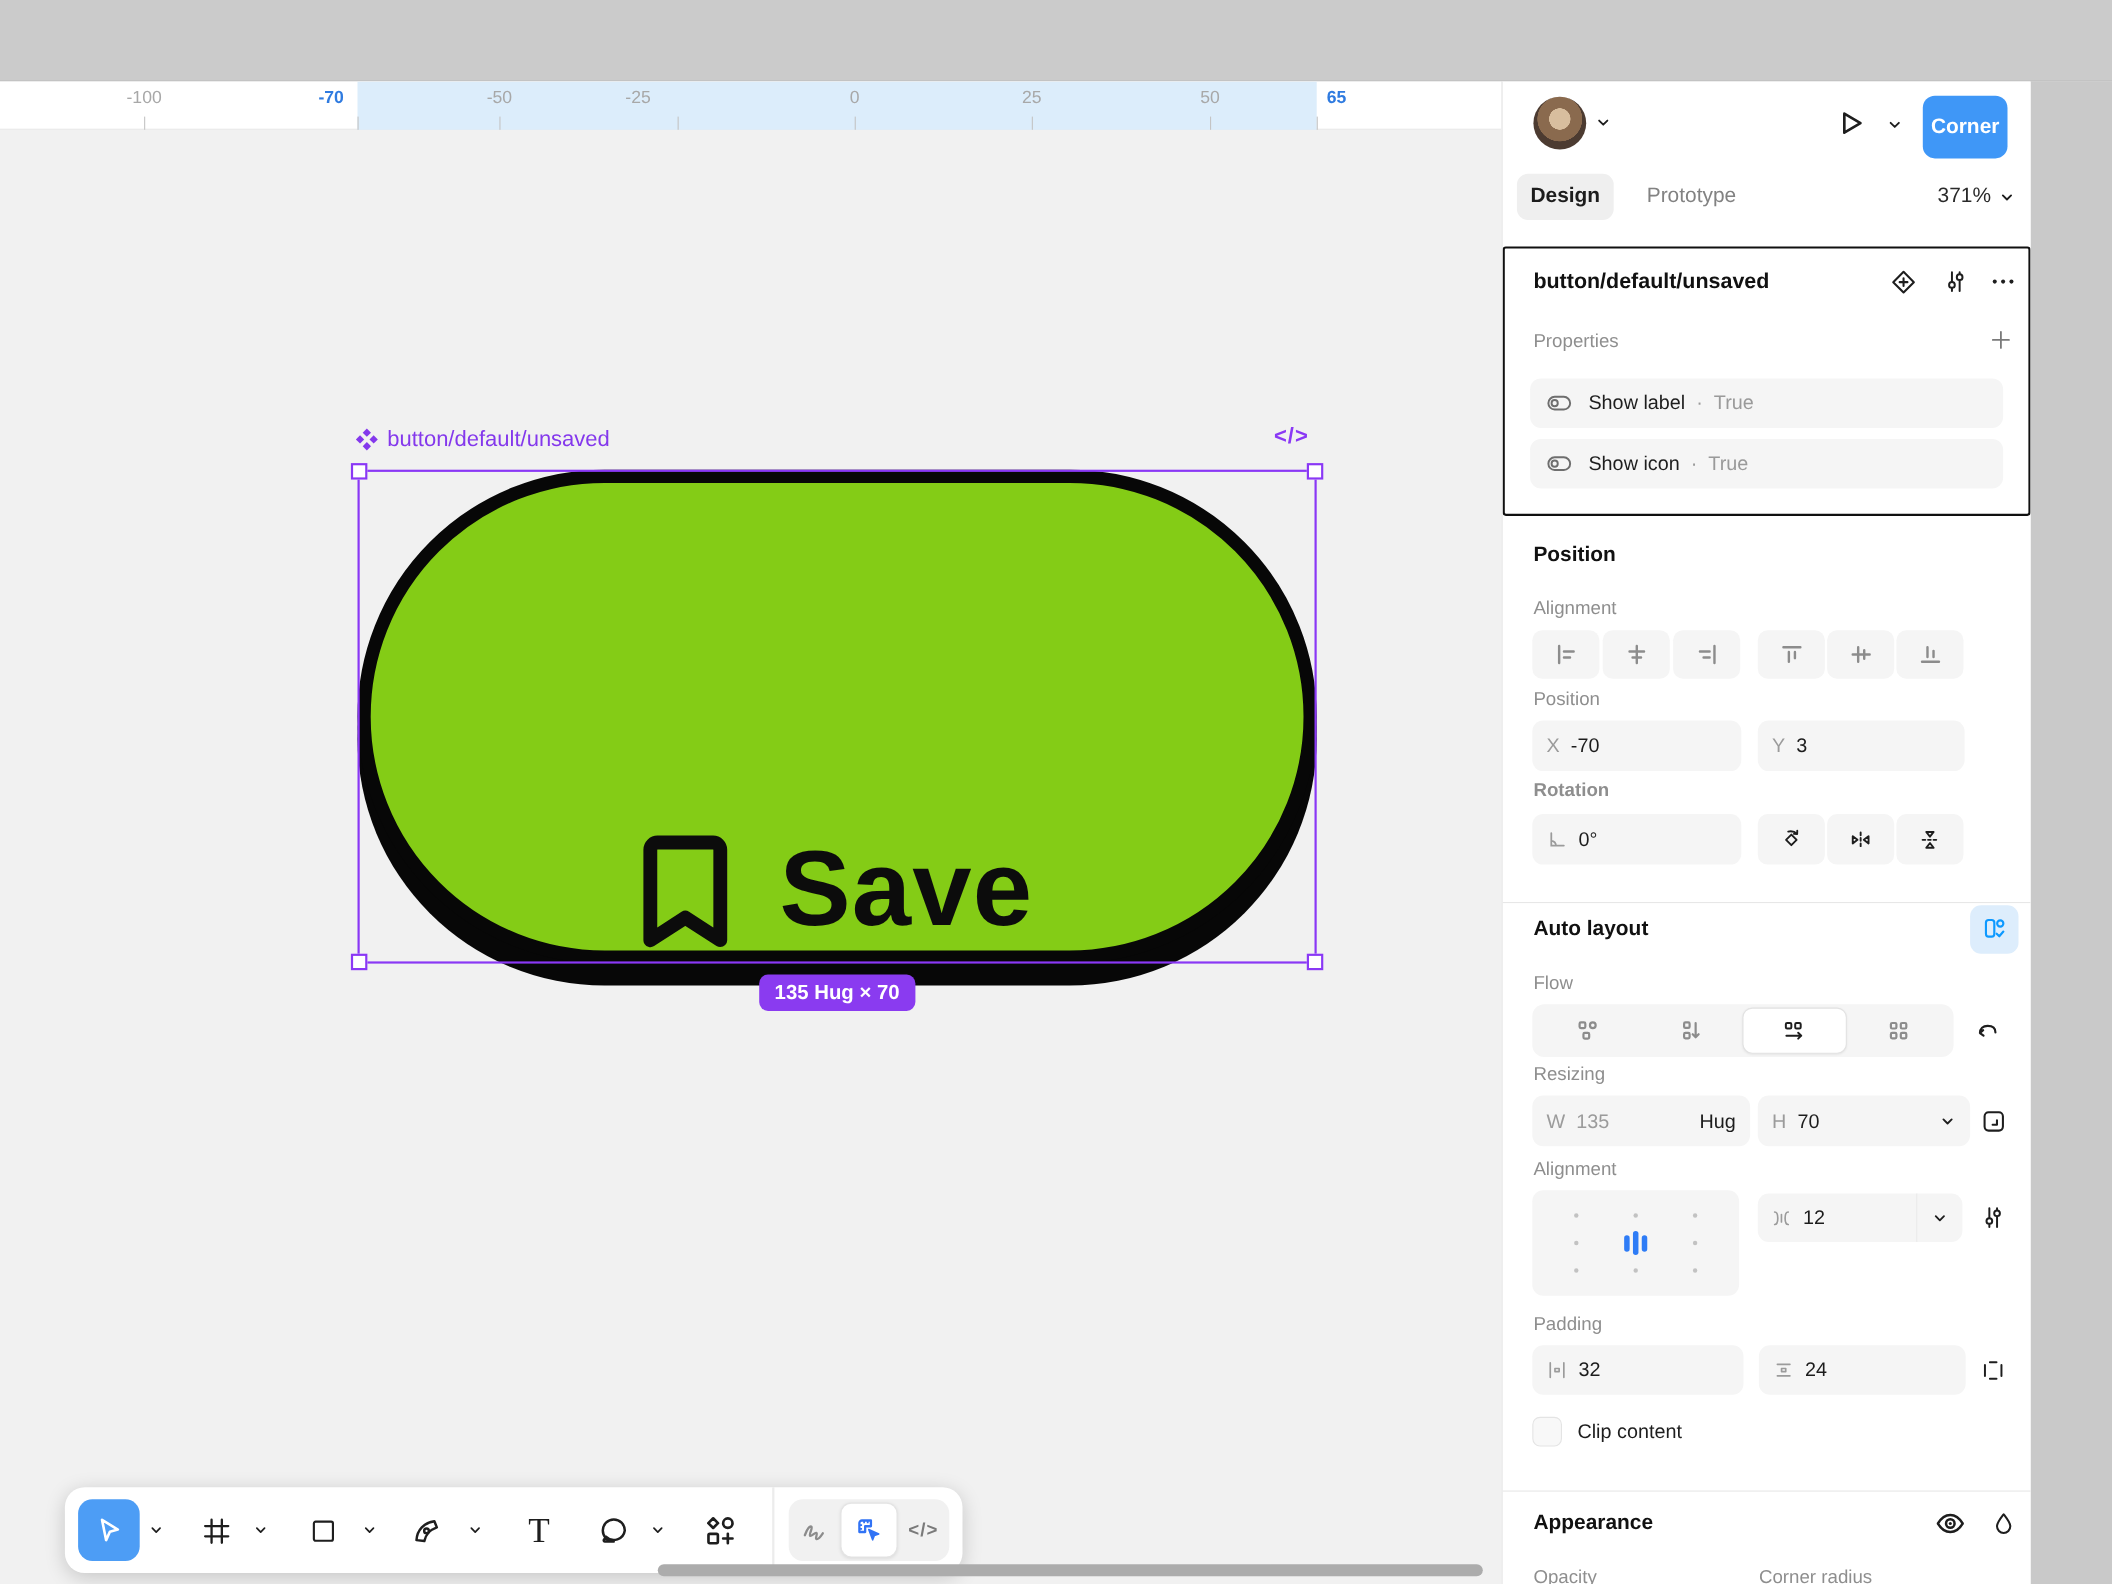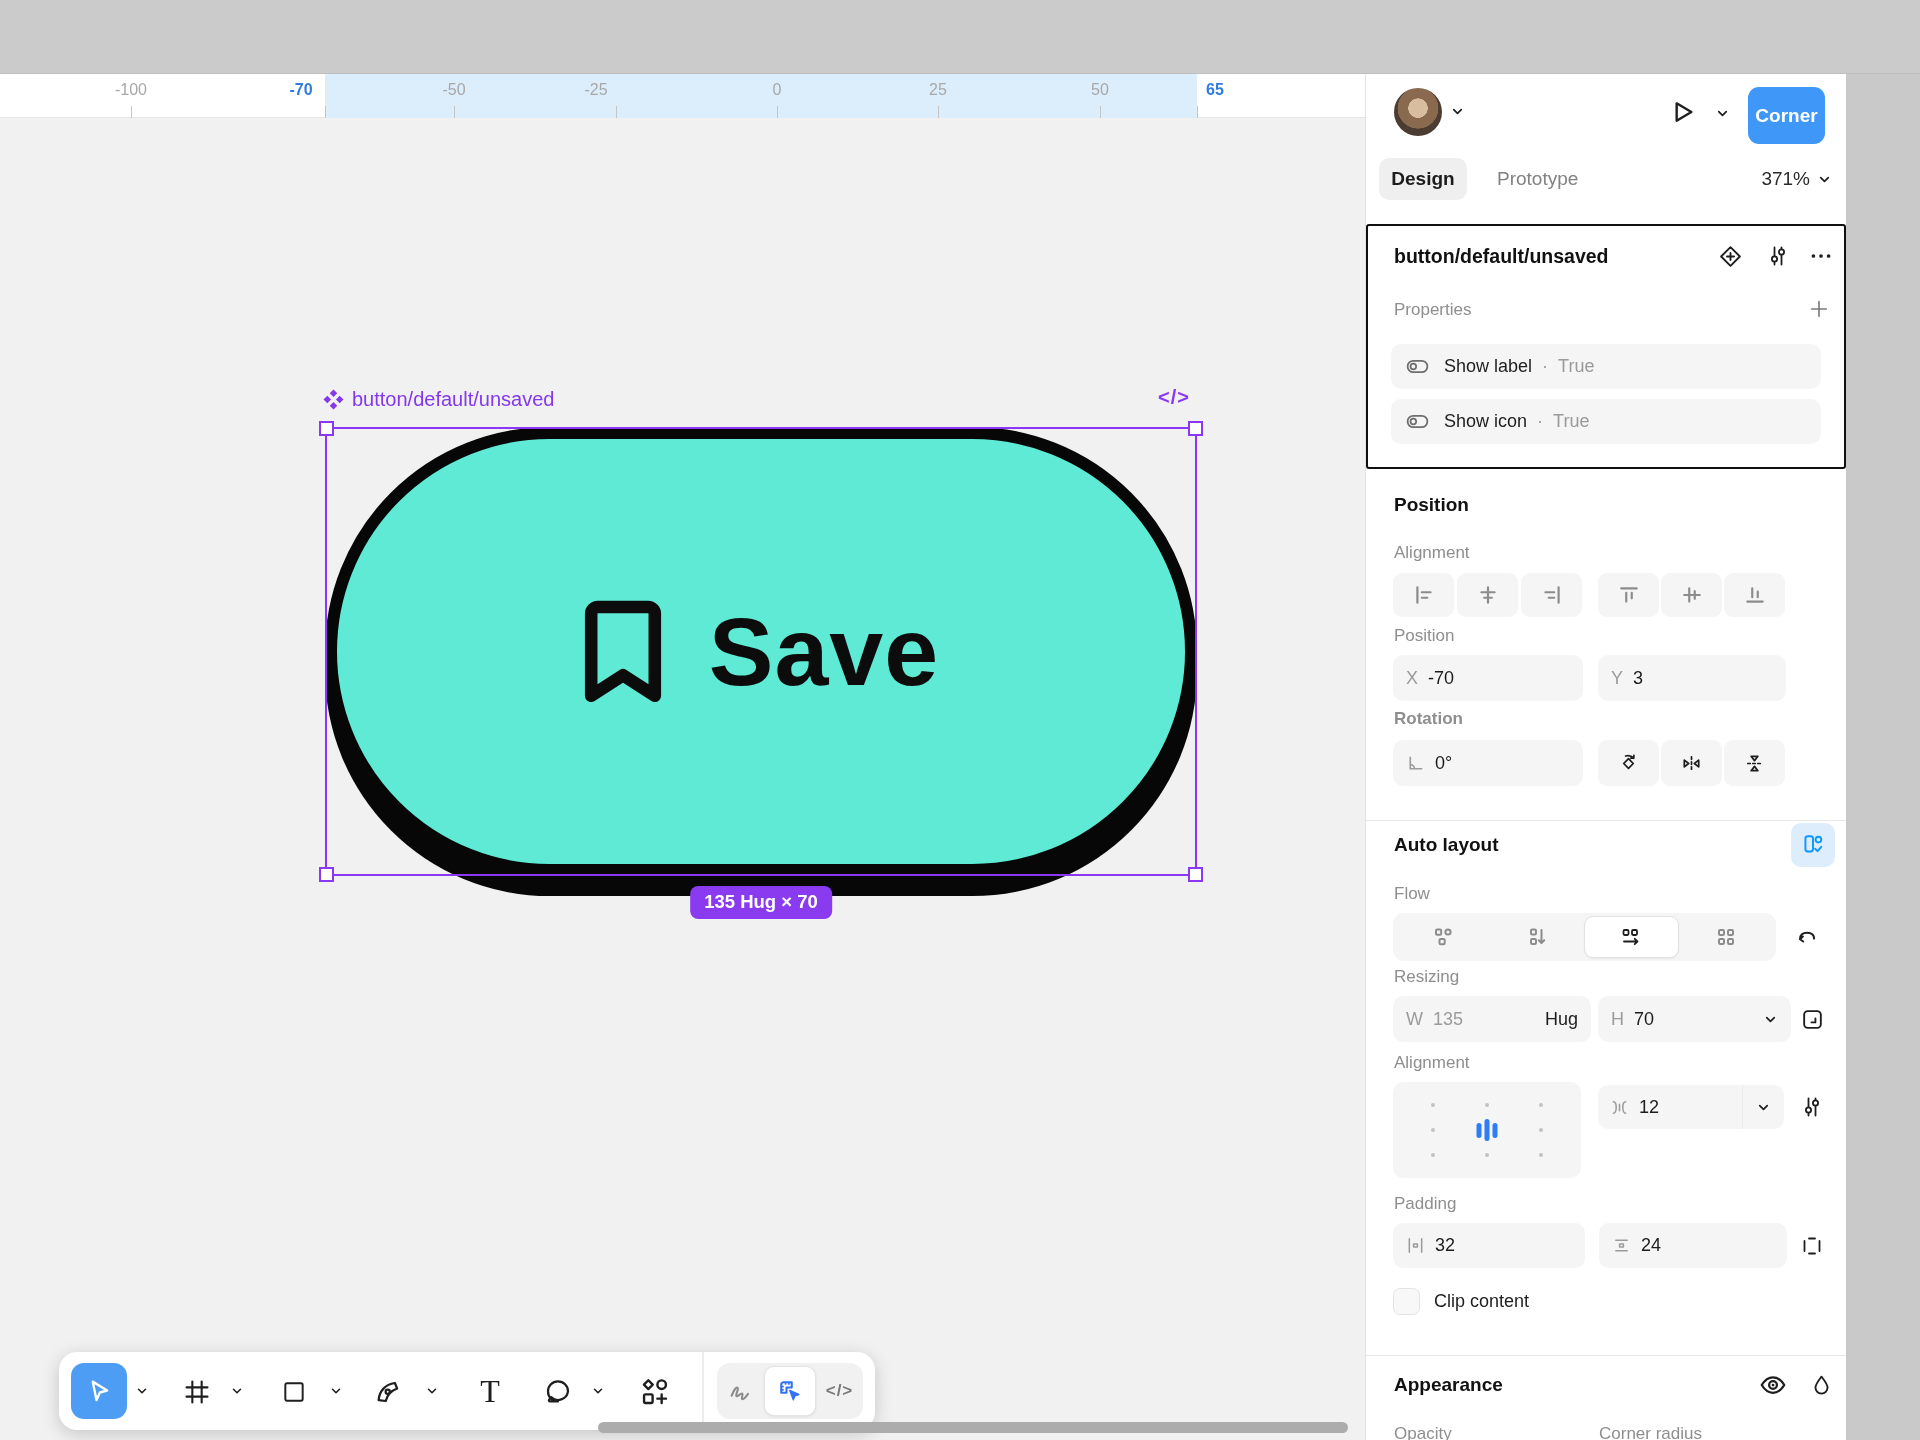--- a/index.html
+++ b/index.html
@@ -15,21 +15,21 @@
   .canvas { position:absolute; left:0; top:74px; width:1365px; height:1366px; background:#F1F1F1; overflow:hidden; }
   .ruler { position:absolute; left:0; top:0; width:1365px; height:44px; background:#FFFFFF; border-bottom:1px solid #E6E6E6; }
   .ruler-band { position:absolute; left:325px; top:0; width:872px; height:44px; background:#DCEDFB; }
   .tick-label { position:absolute; top:7px; transform:translateX(-50%); font-size:16px; color:#A8A8A8; }
   .tick-label.blue { color:#2F7BE0; font-weight:700; }
   .tick-mark { position:absolute; top:32px; width:1px; height:12px; background:#C4C4C4; }
 
   
   .comp-label-row { position:absolute; left:323px; top:314px; display:flex; align-items:center; gap:8px; color:#8438EC; font-size:20px; }
   .code-marker { position:absolute; left:1130px; top:312px; width:60px; text-align:right; color:#8A38F5; font-size:20px; font-weight:700; letter-spacing:1px; }
-  .pill-button { position:absolute; left:325px; top:353px; width:872px; height:449px; background:#5eead4; border:12px solid #070707; border-radius:230px; box-shadow:0 20px 0 0 #070707; display:flex; align-items:center; justify-content:center; gap:46px; }
+  .pill-button { position:absolute; left:325px; top:353px; width:872px; height:449px; background:#84cc16; border:12px solid #070707; border-radius:230px; box-shadow:0 20px 0 0 #070707; display:flex; align-items:flex-end; justify-content:center; gap:46px; }
   .pill-label { font-size:97px; font-weight:600; color:#0C0C0C; letter-spacing:1px; }
   .selection-box { position:absolute; left:325px; top:353px; width:872px; height:449px; border:2px solid #8A38F5; pointer-events:none; }
   .handle { position:absolute; width:15px; height:15px; background:#FFFFFF; border:2px solid #8A38F5; }
   .h-tl { left:-8px; top:-8px; } .h-tr { right:-8px; top:-8px; }
   .h-bl { left:-8px; bottom:-8px; } .h-br { right:-8px; bottom:-8px; }
   .size-badge { position:absolute; left:761px; top:812px; transform:translateX(-50%); background:#8A3BF0; color:#FFFFFF; font-size:18.5px; font-weight:700; padding:5px 14px 6px; border-radius:8px; white-space:nowrap; }
 
   
   .toolbar { position:absolute; left:59px; top:1278px; width:816px; height:78px; background:#FFFFFF; border-radius:18px; box-shadow:0 4px 18px rgba(0,0,0,0.18); }
   .tool-sel { position:absolute; left:12px; top:11px; width:56px; height:56px; background:#4D9DF5; border-radius:13px; display:flex; align-items:center; justify-content:center; }
@@ -99,21 +99,21 @@
   <div class="desktop-top"></div>
   <div class="desktop-right"></div>
 
   <div class="canvas">
 
     <div class="ruler">
       <div class="ruler-band"></div>
       <span class="tick-label" style="left:131px">-100</span>
       <span class="tick-label blue" style="left:301px">-70</span>
       <span class="tick-label" style="left:454px">-50</span>
-      <span class="tick-label" style="left:596px">-25</span>
+      <span class="tick-label" style="left:580px">-25</span>
       <span class="tick-label" style="left:777px">0</span>
       <span class="tick-label" style="left:938px">25</span>
       <span class="tick-label" style="left:1100px">50</span>
       <span class="tick-label blue" style="left:1215px">65</span>
       <div class="tick-mark" style="left:131px"></div>
       <div class="tick-mark" style="left:325px"></div>
       <div class="tick-mark" style="left:454px"></div>
       <div class="tick-mark" style="left:616px"></div>
       <div class="tick-mark" style="left:777px"></div>
       <div class="tick-mark" style="left:938px"></div>

